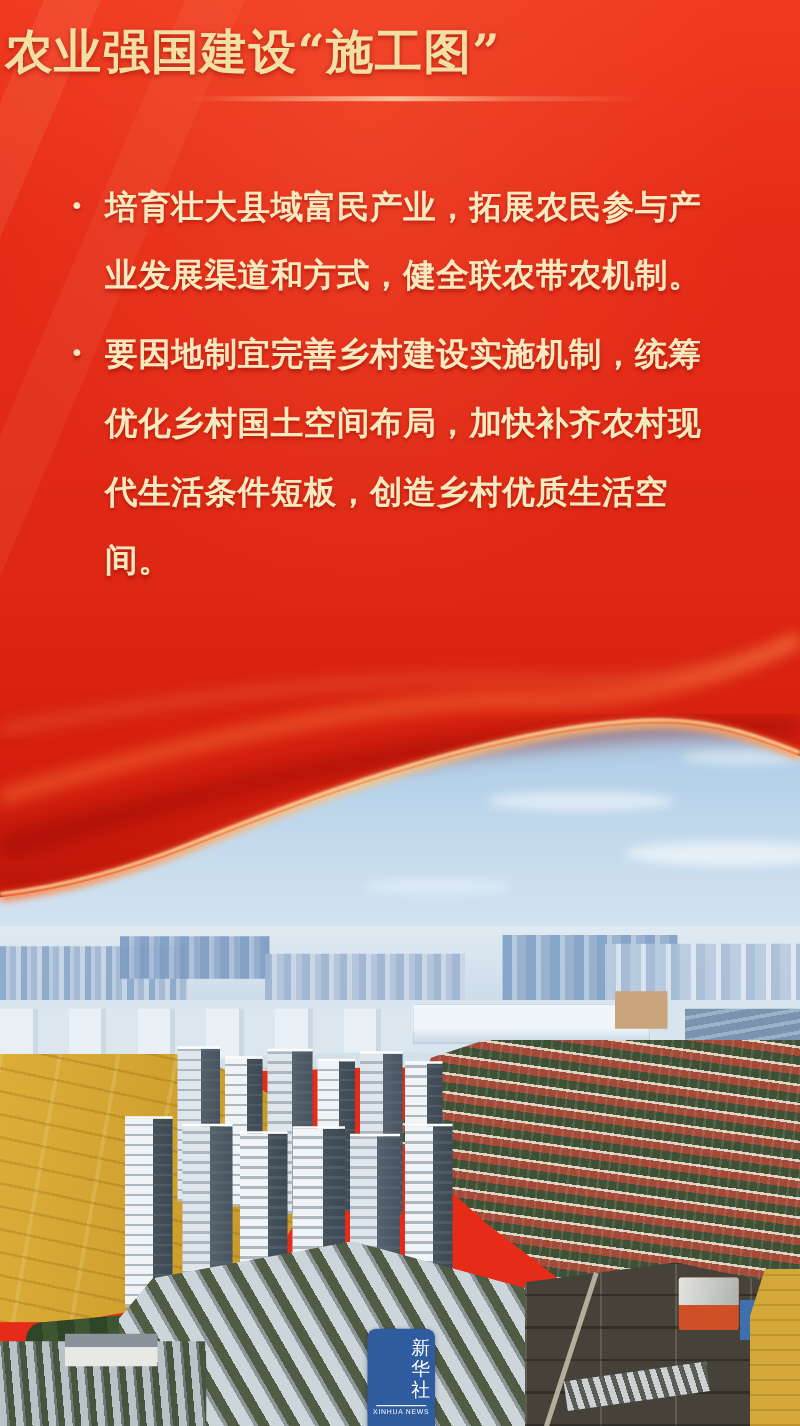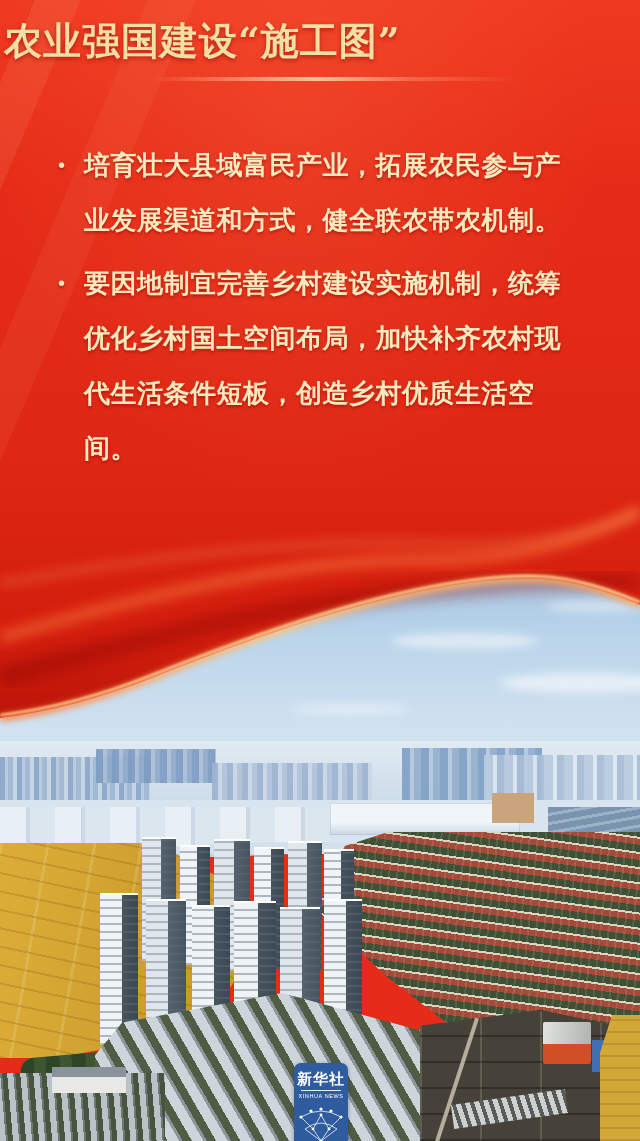--- a/index.html
+++ b/index.html
@@ -148,21 +148,21 @@
     background:repeating-linear-gradient(80deg,#d8dde0 0 5px,#5a5f58 5px 9px);opacity:.92;}
   
   .drape{position:absolute;left:0;top:488px;width:640px;height:262px;}
   
   .logo{
     position:absolute;left:294px;top:1063px;width:54px;height:92px;
     background:#2e5c9f;border-radius:7px;
     box-shadow:0 1px 4px rgba(0,20,60,.35);
     color:#fff;text-align:center;
   }
-  .logo-cn{margin-top:7px;font-size:15px;font-weight:bold;letter-spacing:1px;line-height:17px;}
+  .logo-cn{margin-top:7px;font-size:15px;font-weight:normal;letter-spacing:1px;line-height:17px;padding-left:32px;}
   .logo-line{width:40px;height:1px;margin:3px auto 2px auto;background:rgba(255,255,255,.9);}
   .logo-en{font-size:5.5px;letter-spacing:.6px;line-height:7px;}
   .logo-globe{display:block;margin:3px auto 0 auto;}
 </style>
 </head>
 <body>
 
 <div class="poster">
 
   <div class="red-bg"></div>

